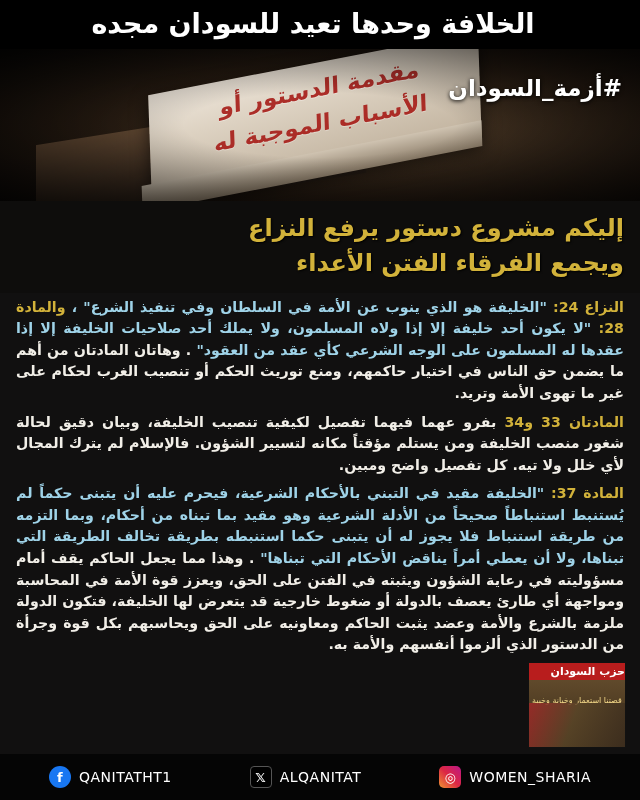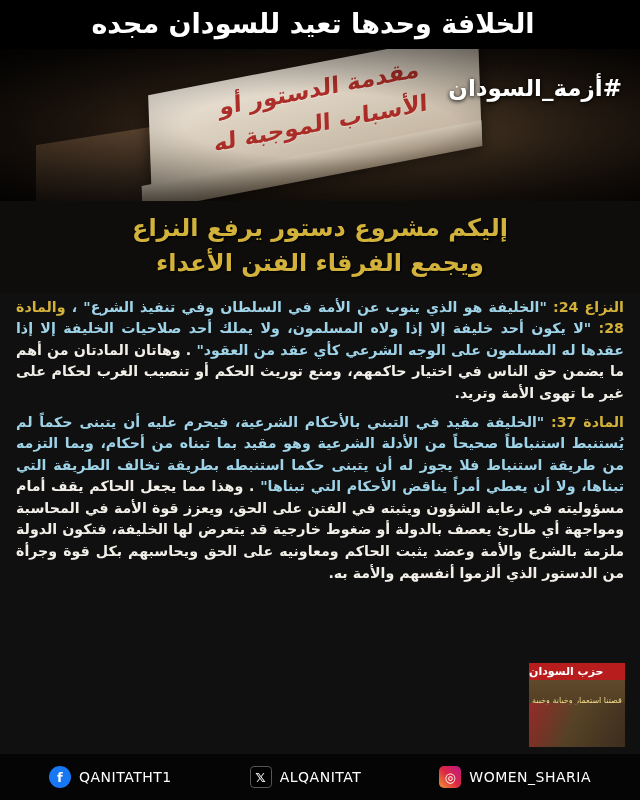--- a/index.html
+++ b/index.html
@@ -98,20 +98,21 @@
     background: #0e0d0c;
     padding: 10px 16px 12px 16px;
     text-align: center;
   }
   .subtitle-line {
     color: #d2b23a;
     font-size: 24px;
     font-weight: bold;
     line-height: 1.45;
     text-shadow: 1px 1px 2px #000;
+    text-align: right;
   }
 
   
   .body-wrap {
     flex: 1;
     padding: 4px 16px 0 16px;
     overflow: hidden;
   }
   .para {
     color: #f2efe8;
@@ -164,21 +165,21 @@
     width: 98px; height: 86px;
     background: linear-gradient(180deg,#6a5230 0%, #3a2a18 100%);
     border: 1px solid #111;
     overflow: hidden;
   }
   .logo-badge .lb-title {
     background: #b81d1d;
     color: #fff;
     font-size: 11px;
     font-weight: bold;
-    text-align: left;
+    text-align: right;
     padding: 2px 0;
   }
   .logo-badge .lb-sub {
     color: #f4d98a;
     font-size: 8px;
     text-align: left;
     line-height: 1.25;
     padding: 16px 3px;
   }
   .logo-badge .lb-art {
@@ -218,20 +219,24 @@
   <div class="body-wrap">
 
     <p class="para">
       <span class="lead">النزاع 24:</span>
       <span class="quote">"الخليفة هو الذي ينوب عن الأمة في السلطان وفي تنفيذ الشرع" ،</span>
       <span class="lead">والمادة 28:</span>
       <span class="quote">"لا يكون أحد خليفة إلا إذا ولاه المسلمون، ولا يملك أحد صلاحيات الخليفة إلا إذا عقدها له المسلمون على الوجه الشرعي كأي عقد من العقود"</span>
       <span>. وهاتان المادتان من أهم ما يضمن حق الناس في اختيار حاكمهم، ومنع توريث الحكم أو تنصيب الغرب لحكام على غير ما تهوى الأمة وتريد.</span>
     </p>
 
+    <p class="para">
+      <span class="lead">المادتان 33 و34</span>
+      <span>بفرو عهما فيهما تفصيل لكيفية تنصيب الخليفة، وبيان دقيق لحالة شغور منصب الخليفة ومن يستلم مؤقتاً مكانه لتسيير الشؤون. فالإسلام لم يترك المجال لأي خلل ولا تيه. كل تفصيل واضح ومبين.</span>
+    </p>
 
     <p class="para">
       <span class="lead">المادة 37:</span>
       <span class="quote">"الخليفة مقيد في التبني بالأحكام الشرعية، فيحرم عليه أن يتبنى حكماً لم يُستنبط استنباطاً صحيحاً من الأدلة الشرعية وهو مقيد بما تبناه من أحكام، وبما التزمه من طريقة استنباط فلا يجوز له أن يتبنى حكما استنبطه بطريقة تخالف الطريقة التي تبناها، ولا أن يعطي أمراً يناقض الأحكام التي تبناها"</span>
       <span>. وهذا مما يجعل الحاكم يقف أمام مسؤوليته في رعاية الشؤون ويثبته في الفتن على الحق، ويعزز قوة الأمة في المحاسبة ومواجهة أي طارئ يعصف بالدولة أو ضغوط خارجية قد يتعرض لها الخليفة، فتكون الدولة ملزمة بالشرع والأمة وعضد يثبت الحاكم ومعاونيه على الحق ويحاسبهم بكل قوة وجرأة من الدستور الذي ألزموا أنفسهم والأمة به.</span>
     </p>
 
   </div>
 
   <div class="logo-badge">

